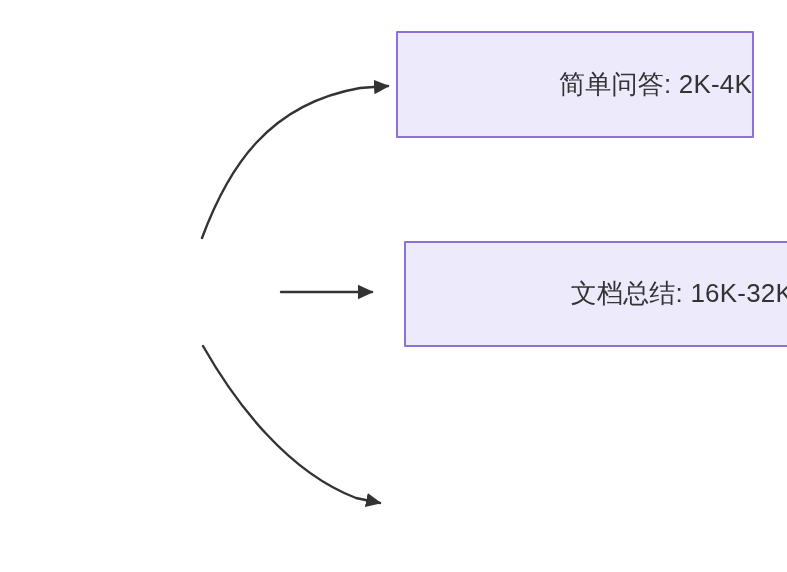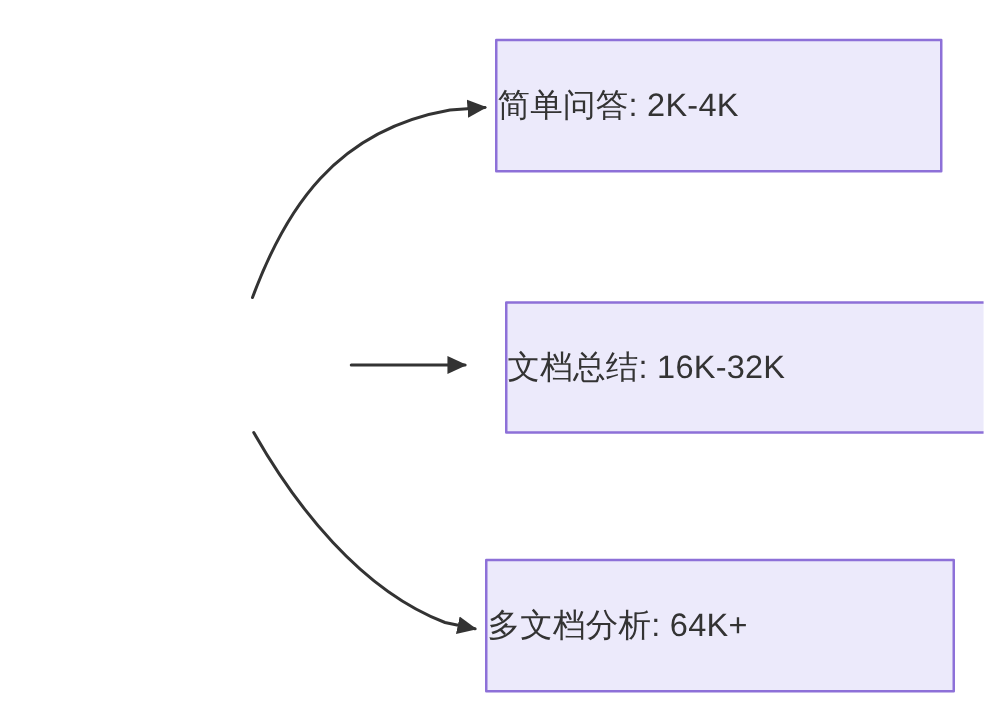--- a/index.html
+++ b/index.html
@@ -26,21 +26,21 @@
     pointer-events: none;
   }
   .node {
     position: absolute;
     box-sizing: border-box;
     background: #ECEAFB;
     border: 2px solid #8D70D8;
     border-radius: 1px;
     display: flex;
     align-items: center;
-    justify-content: flex-start;
+    justify-content: flex-end;
     z-index: 2;
   }
   .node-label {
     color: #333333;
     font-size: 26px;
     line-height: 1.15;
     letter-spacing: 0.2px;
     white-space: nowrap;
     text-align: center;
   }
@@ -93,17 +93,14 @@
 
 
   <div class="node" id="node-child-0">
     <span class="node-label">简单问答: 2K-4K</span>
   </div>
 
   <div class="node" id="node-child-1">
     <span class="node-label">文档总结: 16K-32K</span>
   </div>
 
-  <div class="node" id="node-child-2">
-    <span class="node-label">多文档分析: 64K+</span>
-  </div>
 
 </div>
 
 </body></html>

